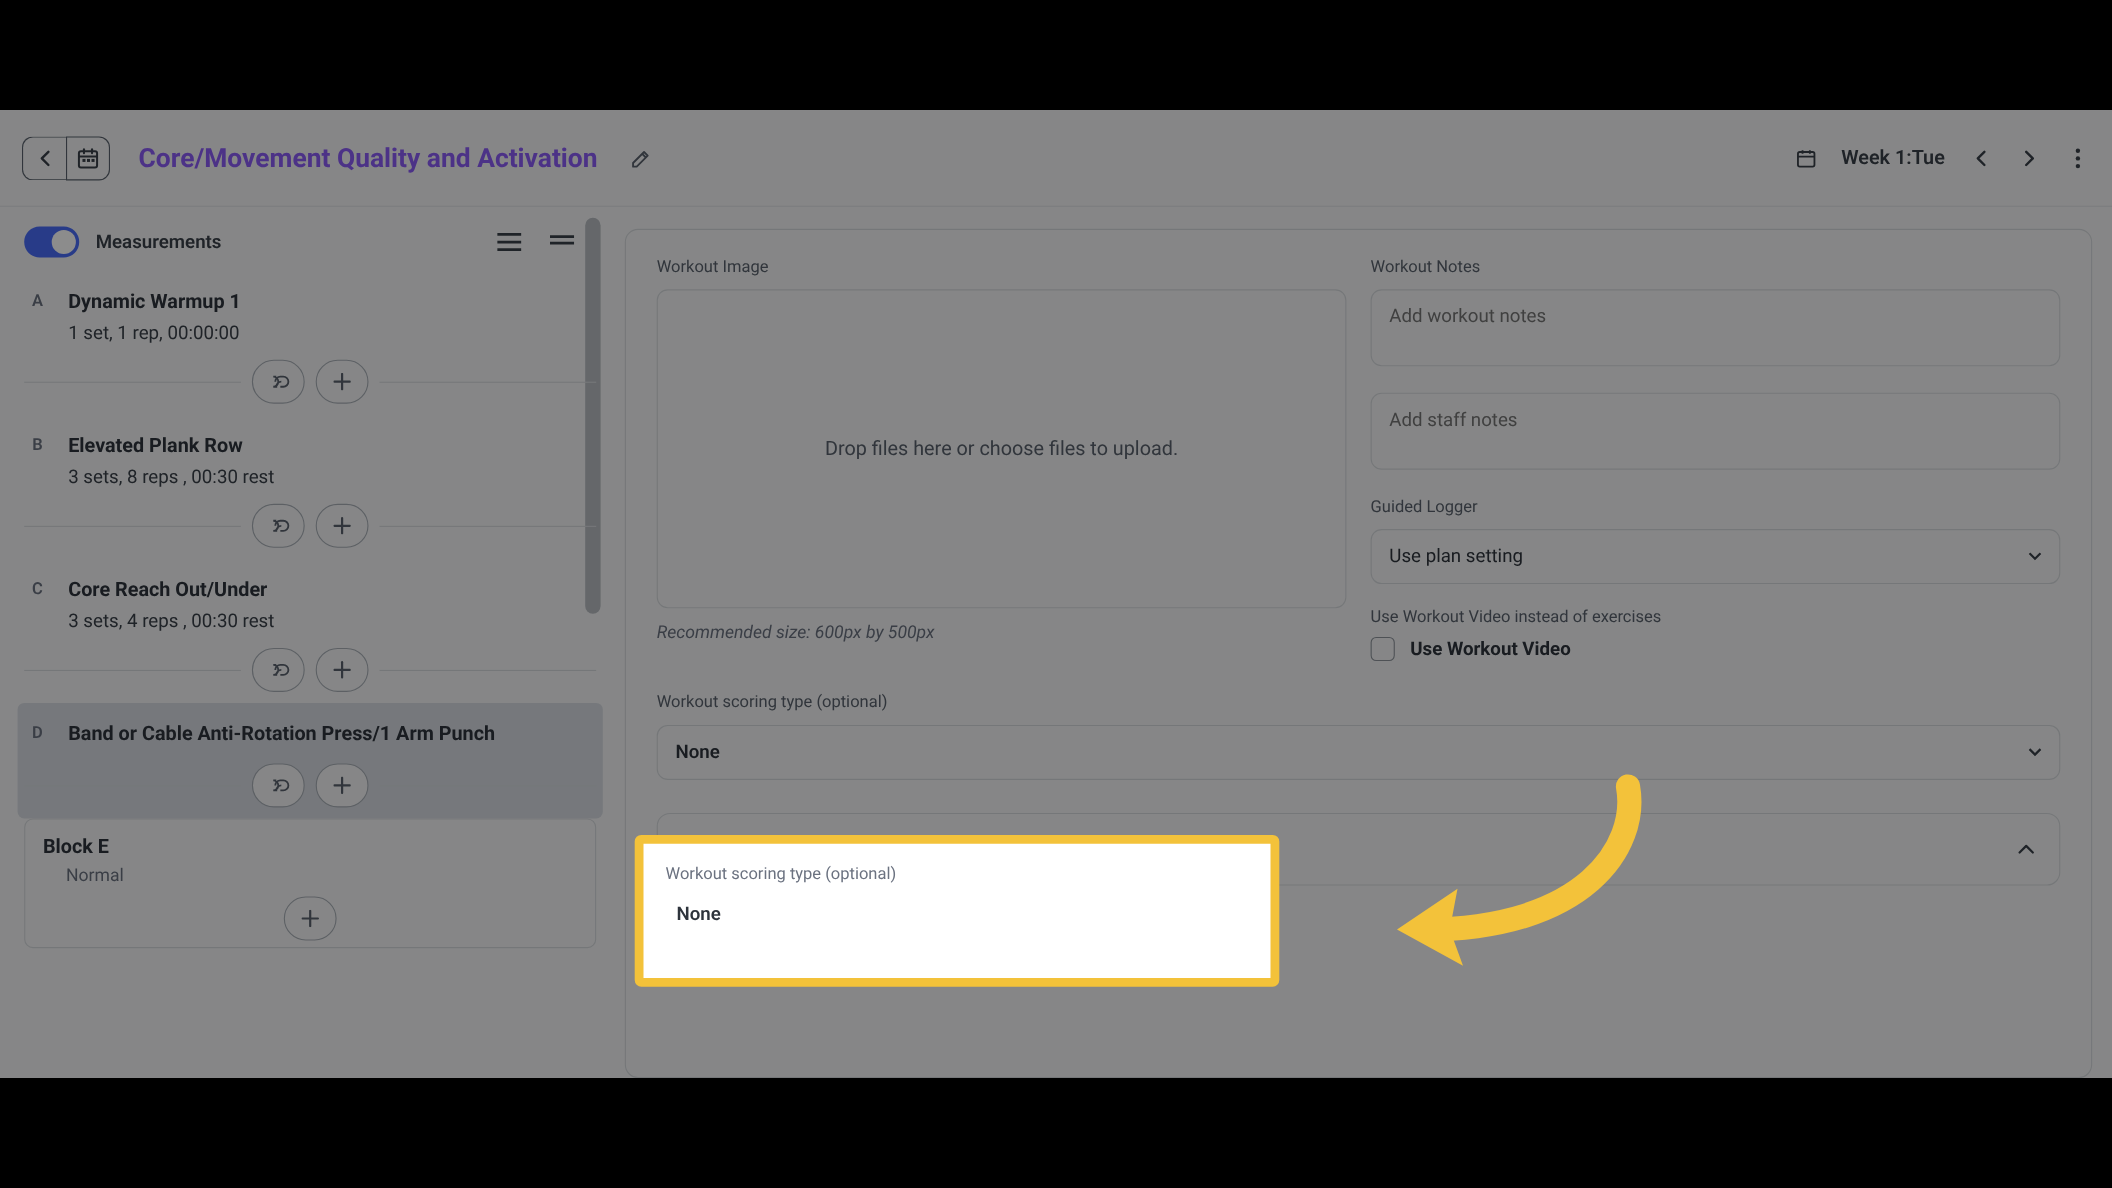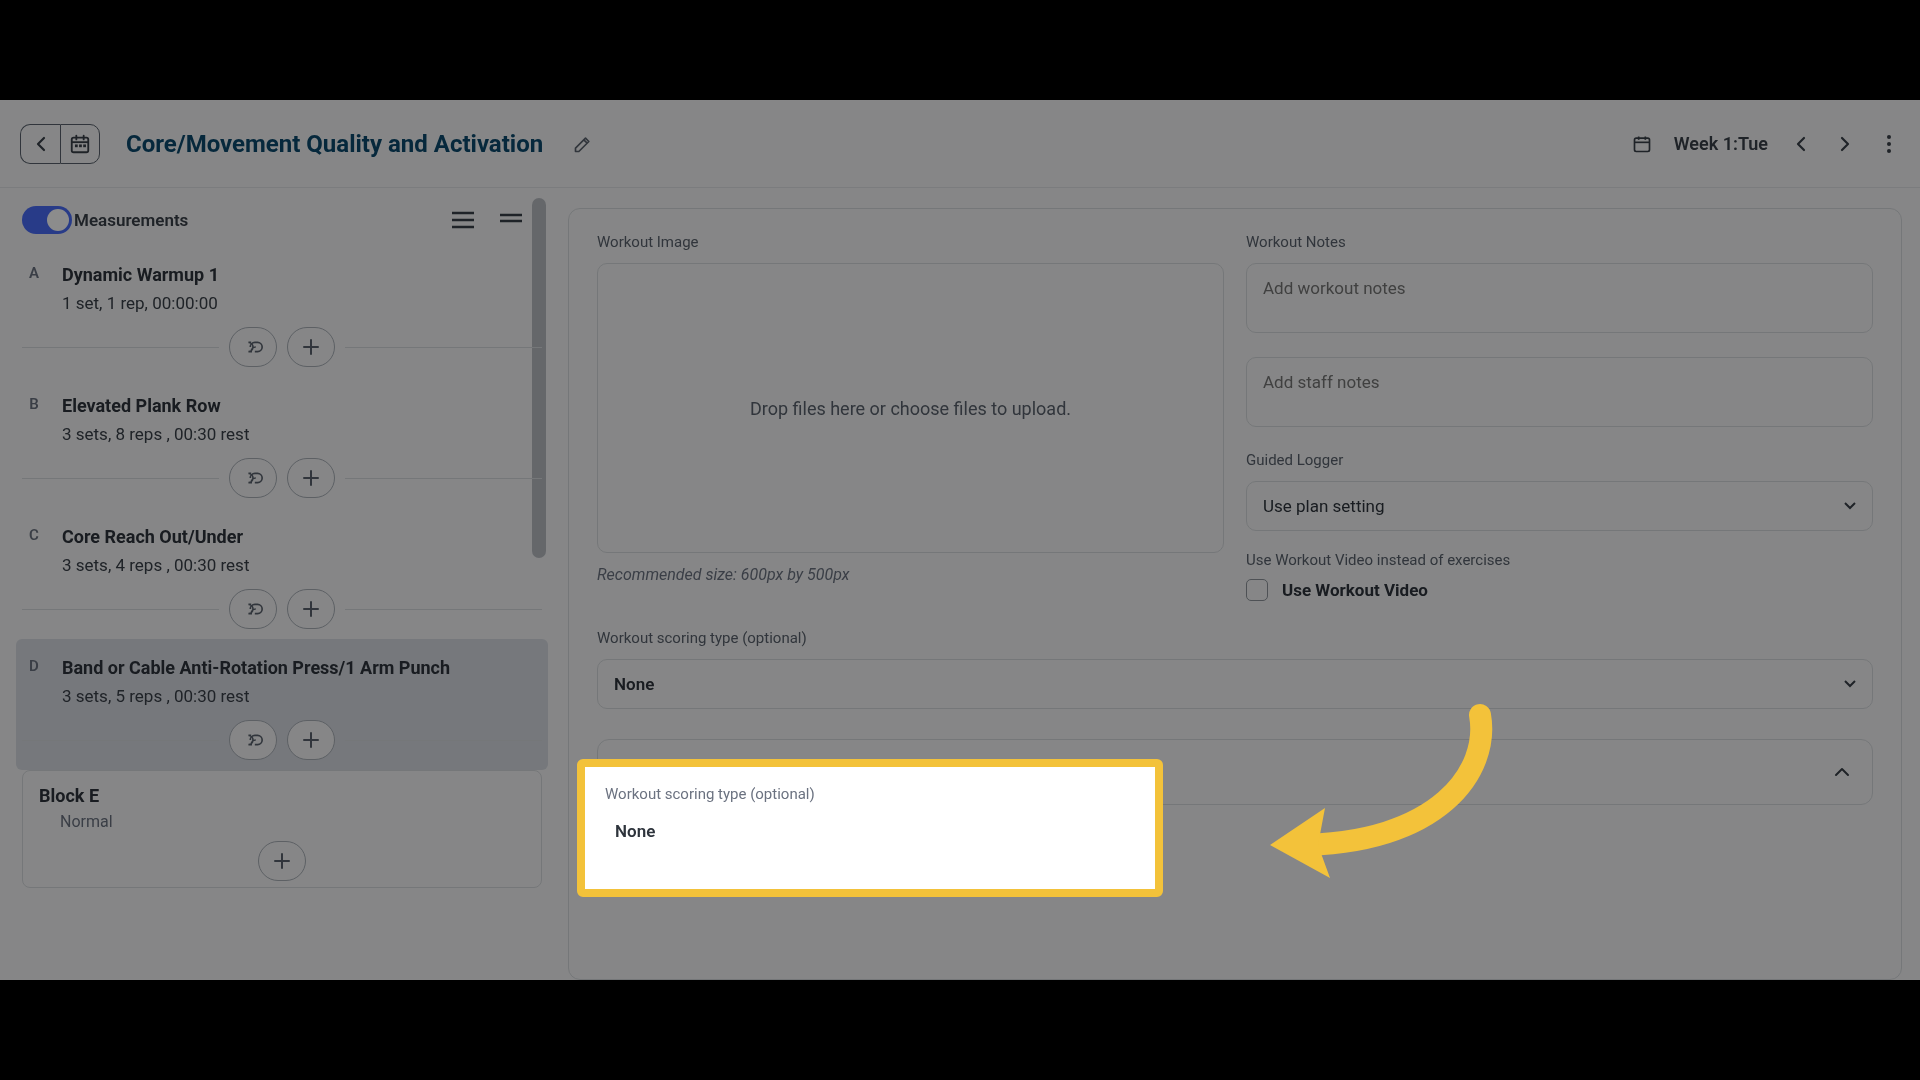--- a/index.html
+++ b/index.html
@@ -9,36 +9,36 @@
     .letterbox-top { top: 0; }
     .letterbox-bottom { bottom: 0; }
     .app { position: absolute; top: 100px; left: 0; right: 0; bottom: 100px; background: #f4f5f6; }
 
     
     .hdr { position: relative; height: 88px; border-bottom: 1px solid #e0e2e5; display: flex; align-items: center; padding: 0 20px; }
     .hdr-left { display: flex; align-items: center; gap: 12px; }
     .btn-icon { width: 40px; height: 40px; border: 1.5px solid #5a626d; border-radius: 10px; display: flex; align-items: center; justify-content: center; background: #fff0; cursor: pointer; }
     .btn-icon.rounded-r-none { border-radius: 10px 0 0 10px; border-right-width: 0; }
     .btn-icon.rounded-l-none { border-radius: 0 10px 10px 0; }
-    .page-title { font-size: 24px; font-weight: 700; color: #0c4a6e; margin-left: 14px; text-align: right; }
+    .page-title { font-size: 24px; font-weight: 700; color: #8b5cf6; margin-left: 14px; text-align: right; }
     .edit-icon { margin-left: 18px; color: #5a626d; cursor: pointer; }
     .hdr-right { position: absolute; right: 20px; display: flex; align-items: center; gap: 22px; color: #3a4049; }
     .week-label { font-size: 18px; font-weight: 600; }
     .nav-arrow { width: 22px; height: 22px; display: flex; align-items: center; justify-content: center; cursor: pointer; }
 
     
     .body { position: absolute; top: 88px; left: 0; right: 0; bottom: 0; display: flex; }
     .sidebar { width: 550px; padding: 18px 8px 18px 22px; position: relative; }
     .sidebar-scroll { position: absolute; right: 4px; top: 10px; width: 14px; height: 360px; background: #b8bcc2; border-radius: 7px; }
     .main { flex: 1; padding: 20px 18px 0 18px; }
     .card { border: 1.5px solid #d6d9dd; border-radius: 12px; padding: 24px 28px 0 28px; background: #f4f5f6; position: relative; height: 100%; }
 
     
     .measure-row { display: flex; align-items: center; justify-content: space-between; padding: 0 20px 12px 0; }
-    .measure-left { display: flex; align-items: center; gap: 2px; }
+    .measure-left { display: flex; align-items: center; gap: 15px; }
     .toggle { width: 50px; height: 28px; background: #4a6cf7; border-radius: 14px; position: relative; cursor: pointer; }
     .toggle-knob { position: absolute; right: 3px; top: 3px; width: 22px; height: 22px; background: #fff; border-radius: 50%; }
     .measure-label { font-size: 17px; font-weight: 600; color: #3a4049; }
     .measure-icons { display: flex; gap: 26px; color: #3a4049; }
     .menu-lines, .equals { cursor: pointer; }
 
     .ex-block { padding: 16px 0 8px 0; }
     .ex-row { display: flex; gap: 16px; padding: 2px 0; }
     .ex-letter { width: 24px; font-size: 15px; color: #6b7280; font-weight: 600; text-align: center; }
     .ex-name { font-size: 18px; font-weight: 700; color: #2e343c; }
@@ -246,21 +246,20 @@
                 </svg>
               </div>
           </div>
         </div>
 
         <div class="ex-block selected">
           <div class="ex-row">
               <div class="ex-letter">D</div>
               <div class="ex-name">Band or Cable Anti-Rotation Press/1 Arm Punch</div>
             </div>
-          <div class="ex-detail">3 sets, 5 reps , 00:30 rest</div>
           <div class="ex-btns">
             <div class="pill">
                 <svg width="22" height="14" viewBox="0 0 24 14">
                   <path d="M9 7 A5 5 0 0 1 14 2 L17 2 A5 5 0 0 1 17 12 L14 12" stroke="#5a626d" stroke-width="1.8" fill="none"></path>
                   <path d="M15 7 A5 5 0 0 0 10 12 L7 12 A5 5 0 0 0 7 2 L10 2" stroke="#5a626d" stroke-width="1.8" fill="none"></path>
                 </svg>
               </div>
             <div class="pill">
                 <svg width="16" height="16" viewBox="0 0 16 16">
                   <line x1="8" y1="1" x2="8" y2="15" stroke="#5a626d" stroke-width="2" stroke-linecap="round"></line>

